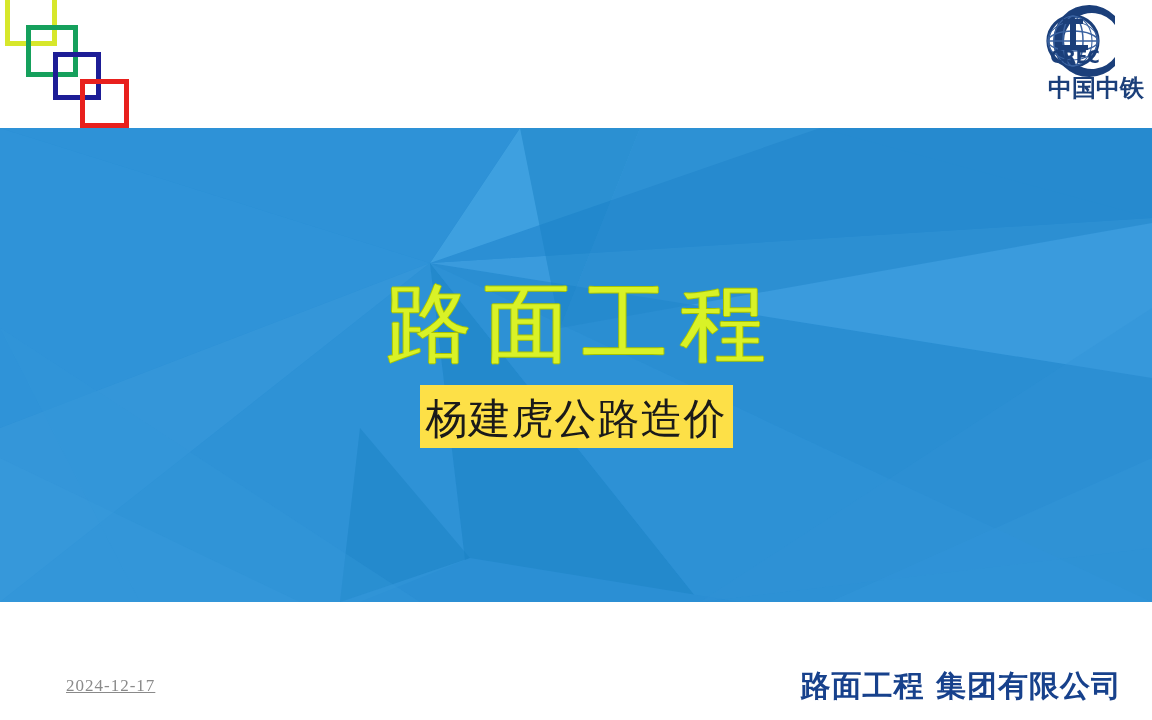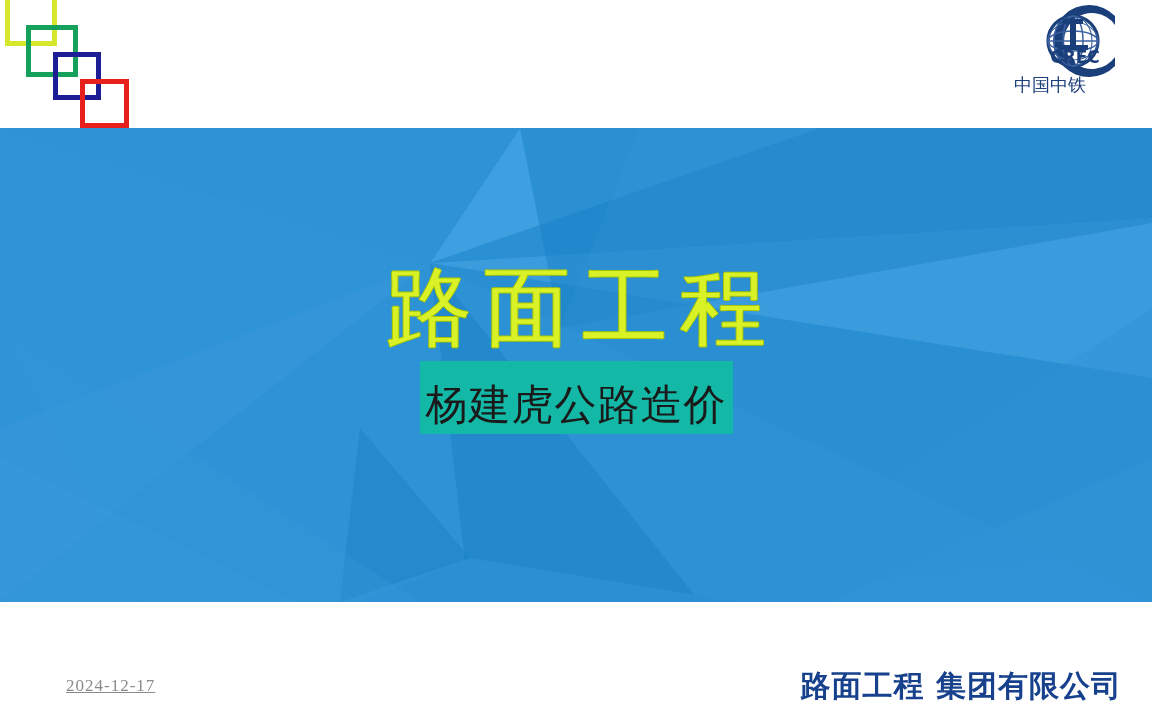--- a/index.html
+++ b/index.html
@@ -39,32 +39,32 @@
   }
 
   
   #logo-block {
     position: absolute;
     right: 8px;
     top: 2px;
     width: 130px;
     height: 118px;
     z-index: 6;
-    text-align: left;
+    text-align: right;
   }
   #logo-mark {
     display: block;
     margin: 0 auto;
   }
   #logo-wordmark {
     display: block;
     margin-top: -4px;
     font-family: "DejaVu Sans", "Liberation Sans", sans-serif;
-    font-size: 18px;
-    font-weight: normal;
+    font-size: 24px;
+    font-weight: bold;
     letter-spacing: 0px;
     color: #1b3f7a;
     line-height: 1;
     white-space: nowrap;
   }
 
   
   #banner {
     position: absolute;
     left: 0;
@@ -94,40 +94,40 @@
   }
   #slide-title {
     display: block;
     font-family: "DejaVu Sans", "Liberation Sans", sans-serif;
     font-size: 86px;
     font-weight: normal;
     line-height: 1.06;
     letter-spacing: 12px;
     text-indent: 12px;
     color: #d9f227;
-    margin: 0;
+    margin: 16px;
     text-shadow:
       1px 0 0 #a8c400, -1px 0 0 #a8c400,
       0 1px 0 #a8c400, 0 -1px 0 #a8c400;
     white-space: nowrap;
   }
   #subtitle-line {
     margin-top: 8px;
     line-height: 0;
   }
   #slide-subtitle {
     display: inline-block;
     font-family: "DejaVu Sans", "Liberation Sans", sans-serif;
     font-size: 42px;
     font-weight: normal;
     line-height: 52px;
     letter-spacing: 1px;
     color: #1a1a1a;
-    background: #14b8a6;
-    padding: 18px 6px 3px 6px;
+    background: #fde047;
+    padding: 8px 6px 3px 6px;
     white-space: nowrap;
   }
 
   
   #footer-date {
     position: absolute;
     left: 66px;
     top: 676px;
     font-family: "Liberation Serif", "DejaVu Serif", serif;
     font-size: 17px;

